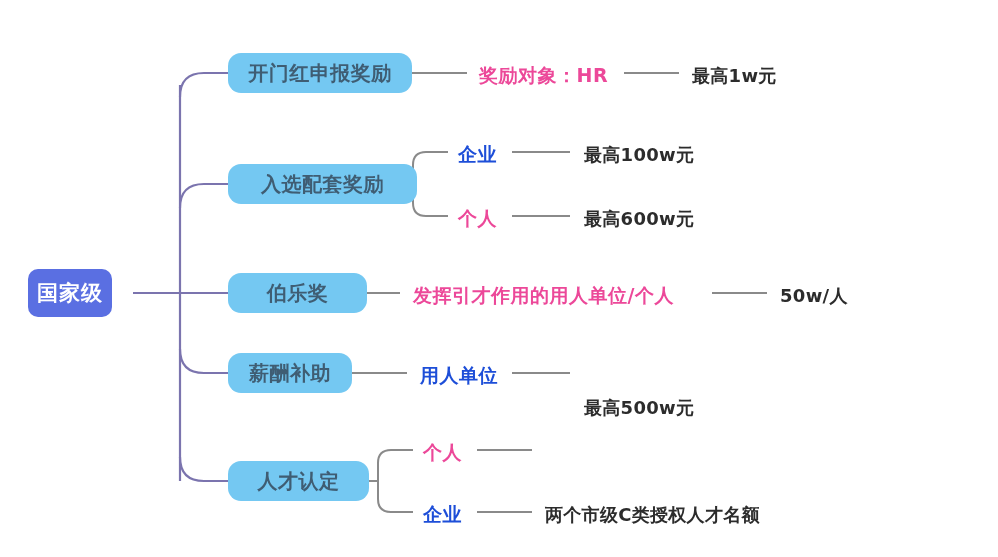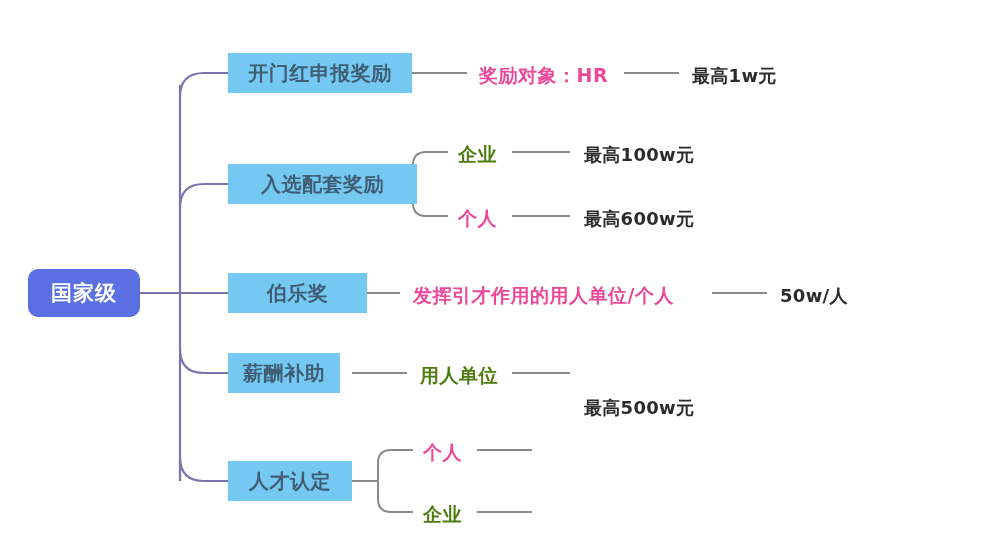--- a/index.html
+++ b/index.html
@@ -37,42 +37,42 @@
 
   .root-node {
     background: #5a6fe2;
     color: #ffffff;
     border-radius: 10px;
     font-size: 21px;
     font-weight: bold;
     letter-spacing: 1px;
     left: 28px;
     top: 269px;
-    width: 112px;
+    width: 84px;
     height: 48px;
   }
 
   .branch-node {
     background: #74c8f2;
     color: #3f5d73;
-    border-radius: 0;
+    border-radius: 13px;
     font-size: 20px;
     font-weight: bold;
     letter-spacing: 0.5px;
     height: 40px;
   }
 
   .leaf-label {
     position: absolute;
     font-size: 19px;
     font-weight: bold;
     white-space: nowrap;
     letter-spacing: 0.5px;
   }
-  .leaf-label.green { color: #4d7c0f; }
+  .leaf-label.green { color: #1d4ed8; }
   .leaf-label.red   { color: #ec4899; }
 
   .value-label {
     position: absolute;
     font-size: 18px;
     font-weight: bold;
     color: #2c2c2c;
     white-space: nowrap;
     letter-spacing: 0.3px;
   }
@@ -133,25 +133,26 @@
   <div class="value-label" style="left:584px; top:143px;">最高100w元</div>
   <div class="leaf-label red" style="left:458px; top:206px;">个人</div>
   <div class="value-label" style="left:584px; top:207px;">最高600w元</div>
 
   <div class="node branch-node" style="left:228px; top:273px; width:139px;">
     <span>伯乐奖</span>
   </div>
   <div class="leaf-label red" style="left:413px; top:283px;">发挥引才作用的用人单位/个人</div>
   <div class="value-label" style="left:780px; top:284px;">50w/人</div>
 
-  <div class="node branch-node" style="left:228px; top:353px; width:112px;font-family:Liberation Mono, monospace;">
+  <div class="node branch-node" style="left:228px; top:353px; width:124px;font-family:Liberation Mono, monospace;">
     <span>薪酬补助</span>
   </div>
   <div class="leaf-label green" style="left:420px; top:363px;">用人单位</div>
   <div class="value-label" style="left:584px; top:364px;margin-top:32px;">最高500w元</div>
 
-  <div class="node branch-node" style="left:228px; top:461px; width:124px;">
+  <div class="node branch-node" style="left:228px; top:461px; width:141px;">
     <span>人才认定</span>
   </div>
   <div class="leaf-label red" style="left:423px; top:440px;">个人</div>
   <div class="leaf-label green" style="left:423px; top:502px;">企业</div>
+  <div class="value-label" style="left:545px; top:503px;">两个市级C类授权人才名额</div>
 
 </div>
 
 </body></html>

